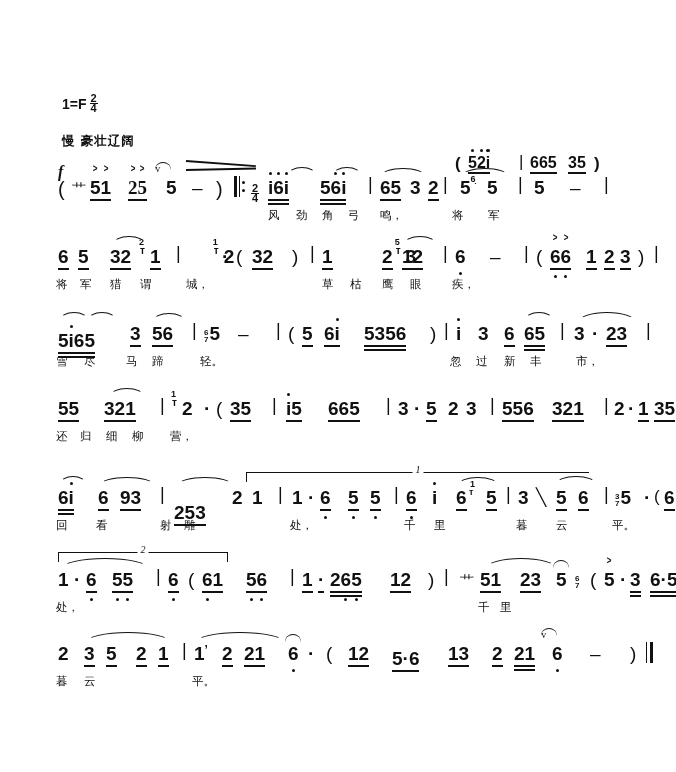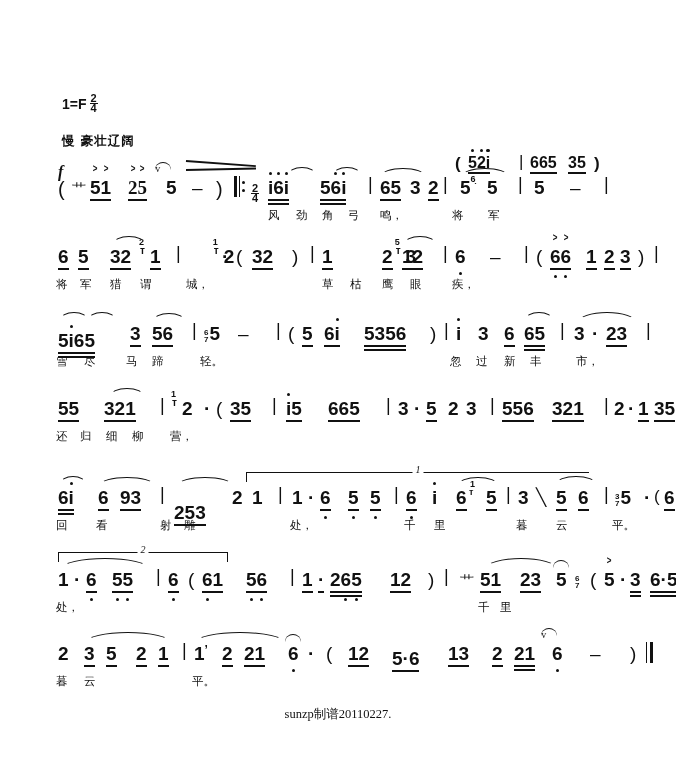--- a/index.html
+++ b/index.html
@@ -593,15 +593,14 @@
       </span>
     </div>
 
     <div class="lyric-row">
       <span class="lyr" style="left:56px;">暮</span>
       <span class="lyr" style="left:84px;">云</span>
       <span class="lyr" style="left:192px;">平。</span>
     </div>
   </div>
 
-  <div class="footer">sunzp制谱20110227.</div>
 
 </div>
 
 </body></html>

